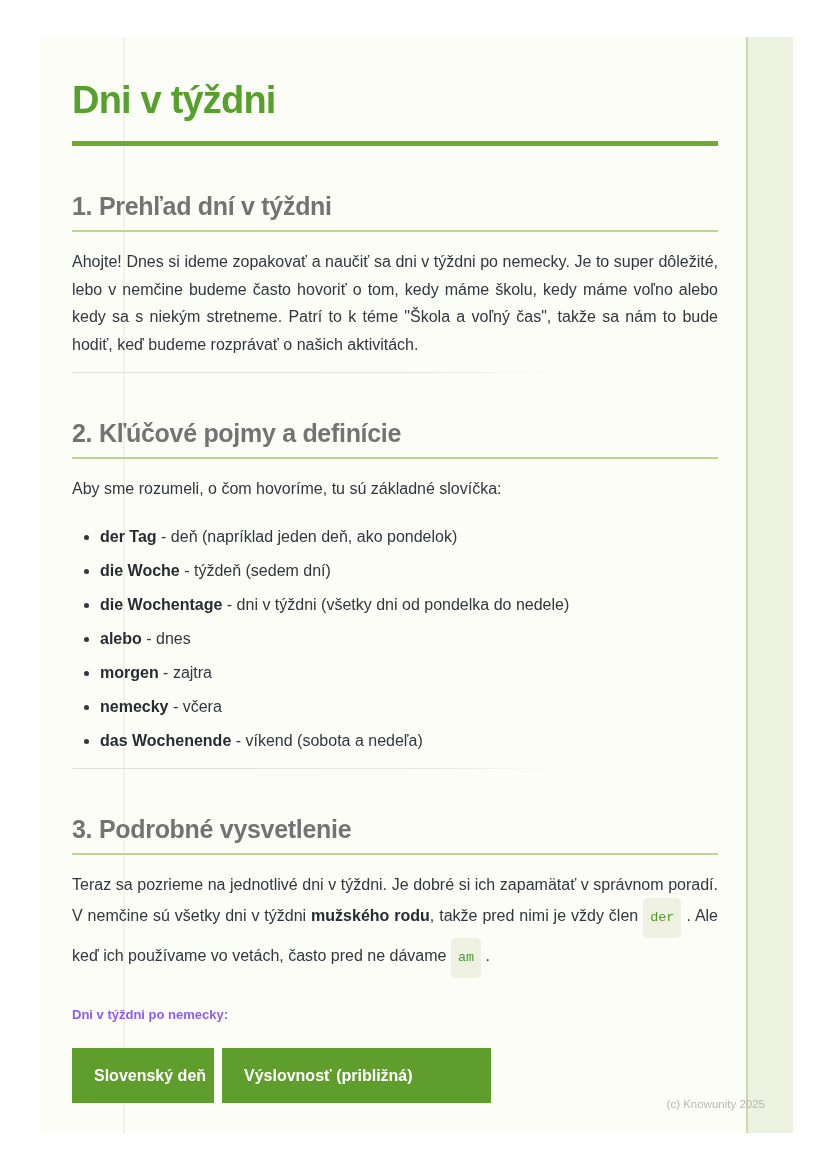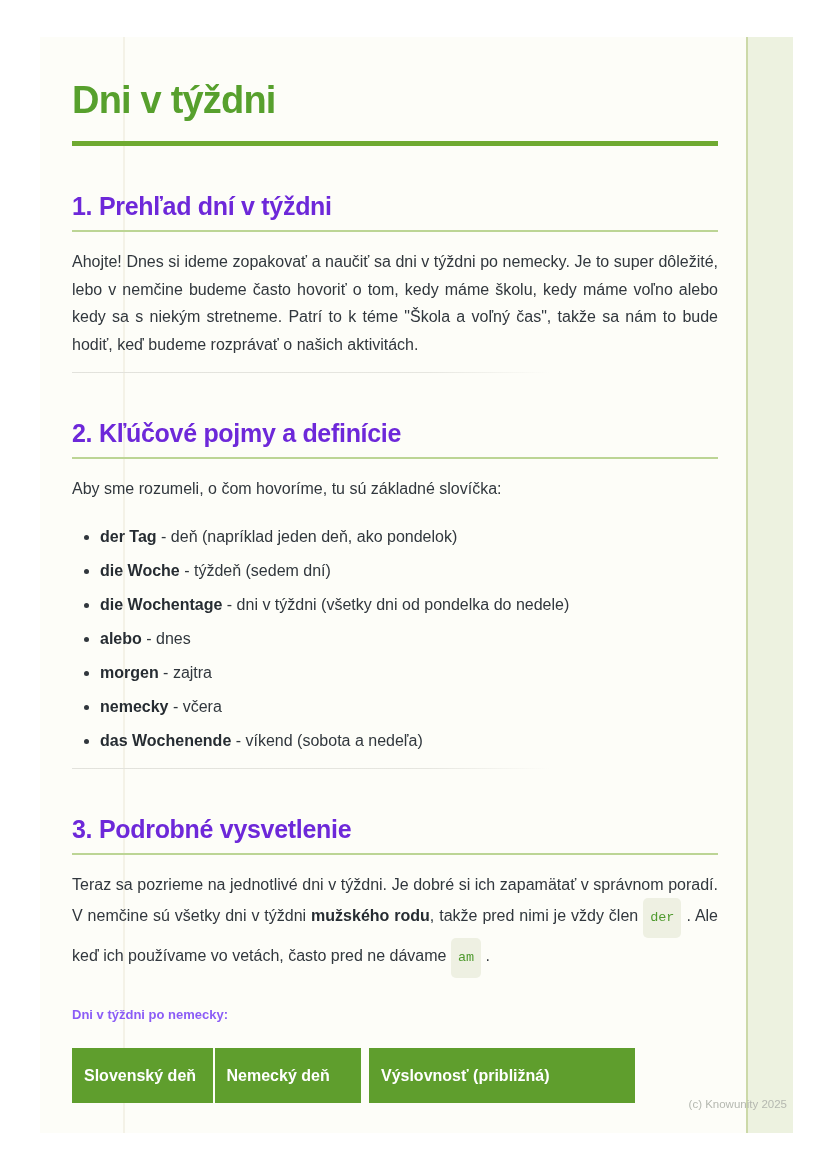--- a/index.html
+++ b/index.html
@@ -37,21 +37,21 @@
     letter-spacing:-0.8px;
     color:#57a02d;
   }
   .thick-rule{
     margin-top:19px;height:5px;background:#6faa31;
   }
   h2.section-heading{
     margin:45px 0 0;
     font-size:25px;line-height:30px;font-weight:bold;
     letter-spacing:-0.3px;
-    color:#6d28d9;
+    color:#737373;
   }
   .thin-rule{
     margin-top:9px;height:2px;background:#bcd595;
   }
   p.body-para{
     margin:16px 0 0;
     font-size:16px;line-height:27.5px;
     text-align:justify;
   }
   .divider{
@@ -85,27 +85,27 @@
   .table-header{
     margin-top:20px;
     display:flex;
     width:563px;
   }
   .th-cell{
     background:#5f9e2d;color:#ffffff;
     font-weight:bold;font-size:16px;
     height:55px;
     display:flex;align-items:center;
-    padding-left:12px;box-sizing:border-box;
+    padding-left:22px;box-sizing:border-box;
   }
   .th-c1{width:142px;}
   .th-c2{width:148px;margin-left:2px;}
   .th-c3{width:269px;margin-left:8px;}
   .watermark{
-    position:absolute;top:1061px;right:6px;
+    position:absolute;top:1061px;right:28px;
     font-size:11.5px;color:#b5b8b0;
     z-index:5;white-space:nowrap;
   }
 </style>
 </head>
 <body>
 
 <div class="page">
   <div class="fold-line"></div>
   <div class="stripe"></div>
@@ -138,20 +138,19 @@
     </section>
 
     <section>
       <h2 class="section-heading">3. Podrobné vysvetlenie</h2>
       <div class="thin-rule"></div>
       <p class="body-para"><span>Teraz sa pozrieme na jednotlivé dni v týždni. Je dobré si ich zapamätať v správnom poradí. V nemčine sú všetky dni v týždni </span><strong>mužského rodu</strong><span>, takže pred nimi je vždy člen </span><code class="chip">der</code><span> . Ale keď ich používame vo vetách, často pred ne dávame </span><code class="chip">am</code><span> .</span></p>
       <h3 class="sub-heading">Dni v týždni po nemecky:</h3>
 
       <div class="table-header">
         <div class="th-cell th-c1">Slovenský deň</div>
-        <div class="th-cell th-c2">Nemecký deň</div>
         <div class="th-cell th-c3">Výslovnosť (približná)</div>
       </div>
     </section>
   </div>
 
   <div class="watermark">(c) Knowunity 2025</div>
 </div>
 
 </body></html>

